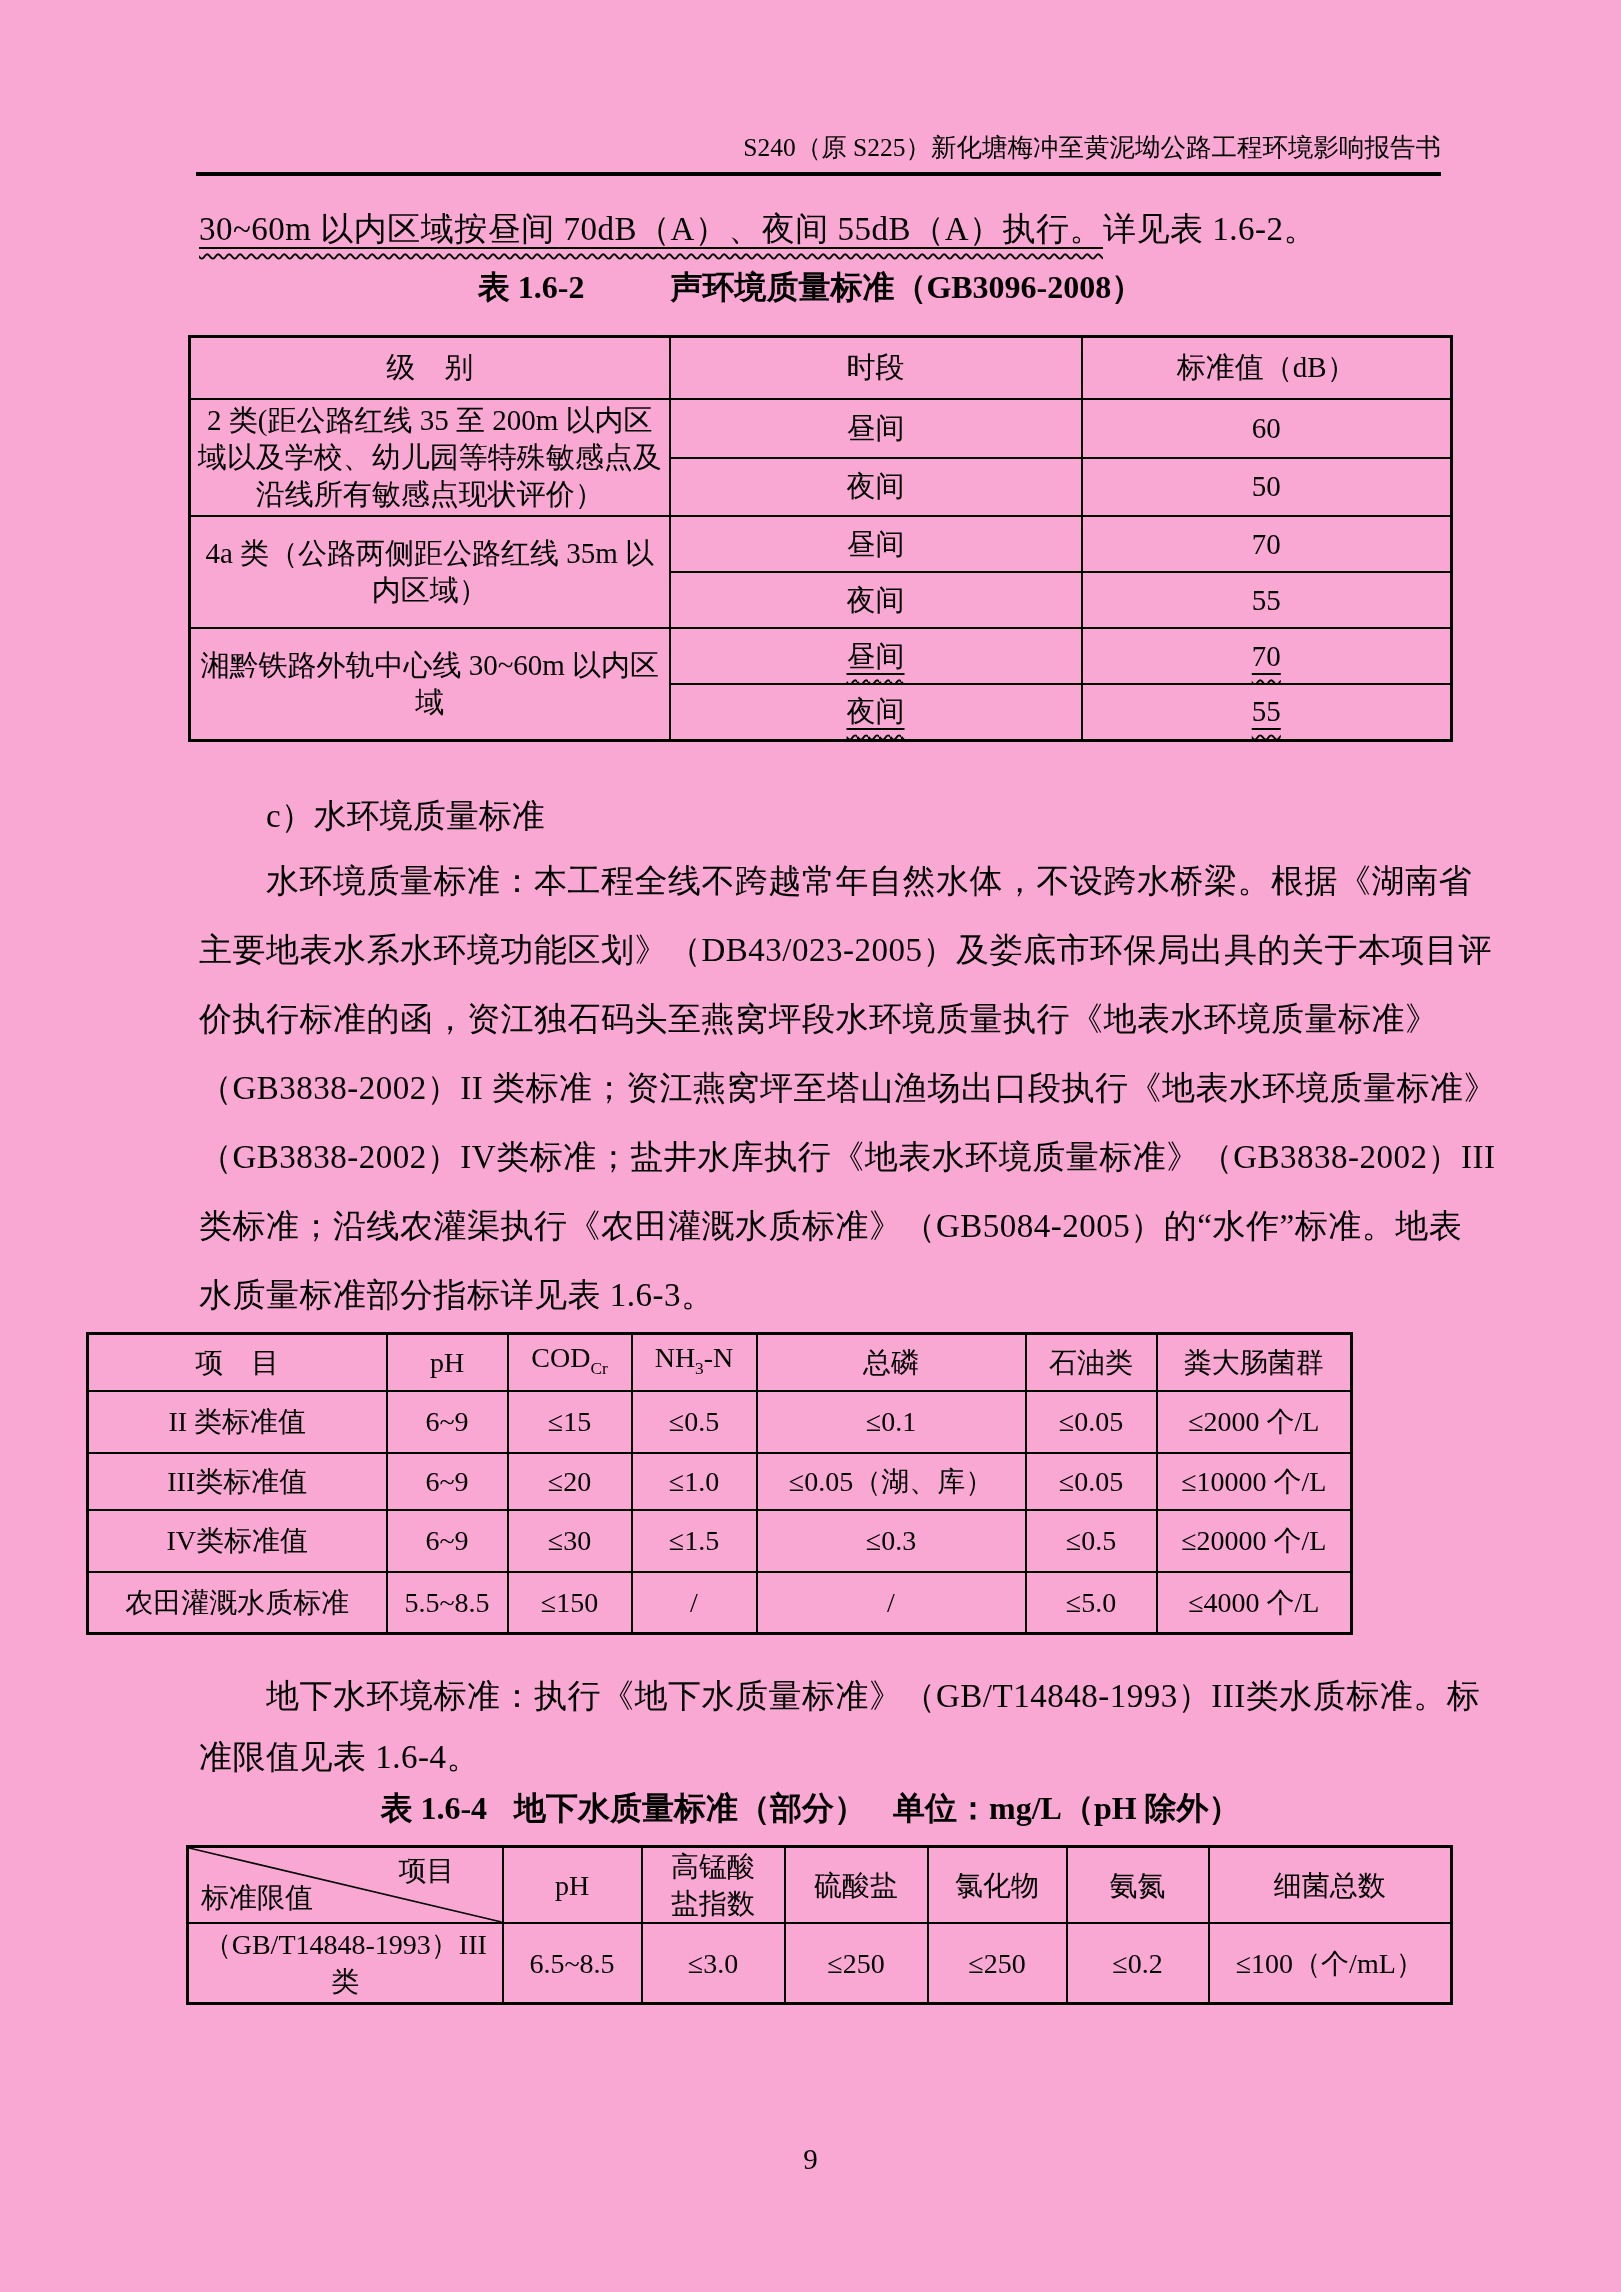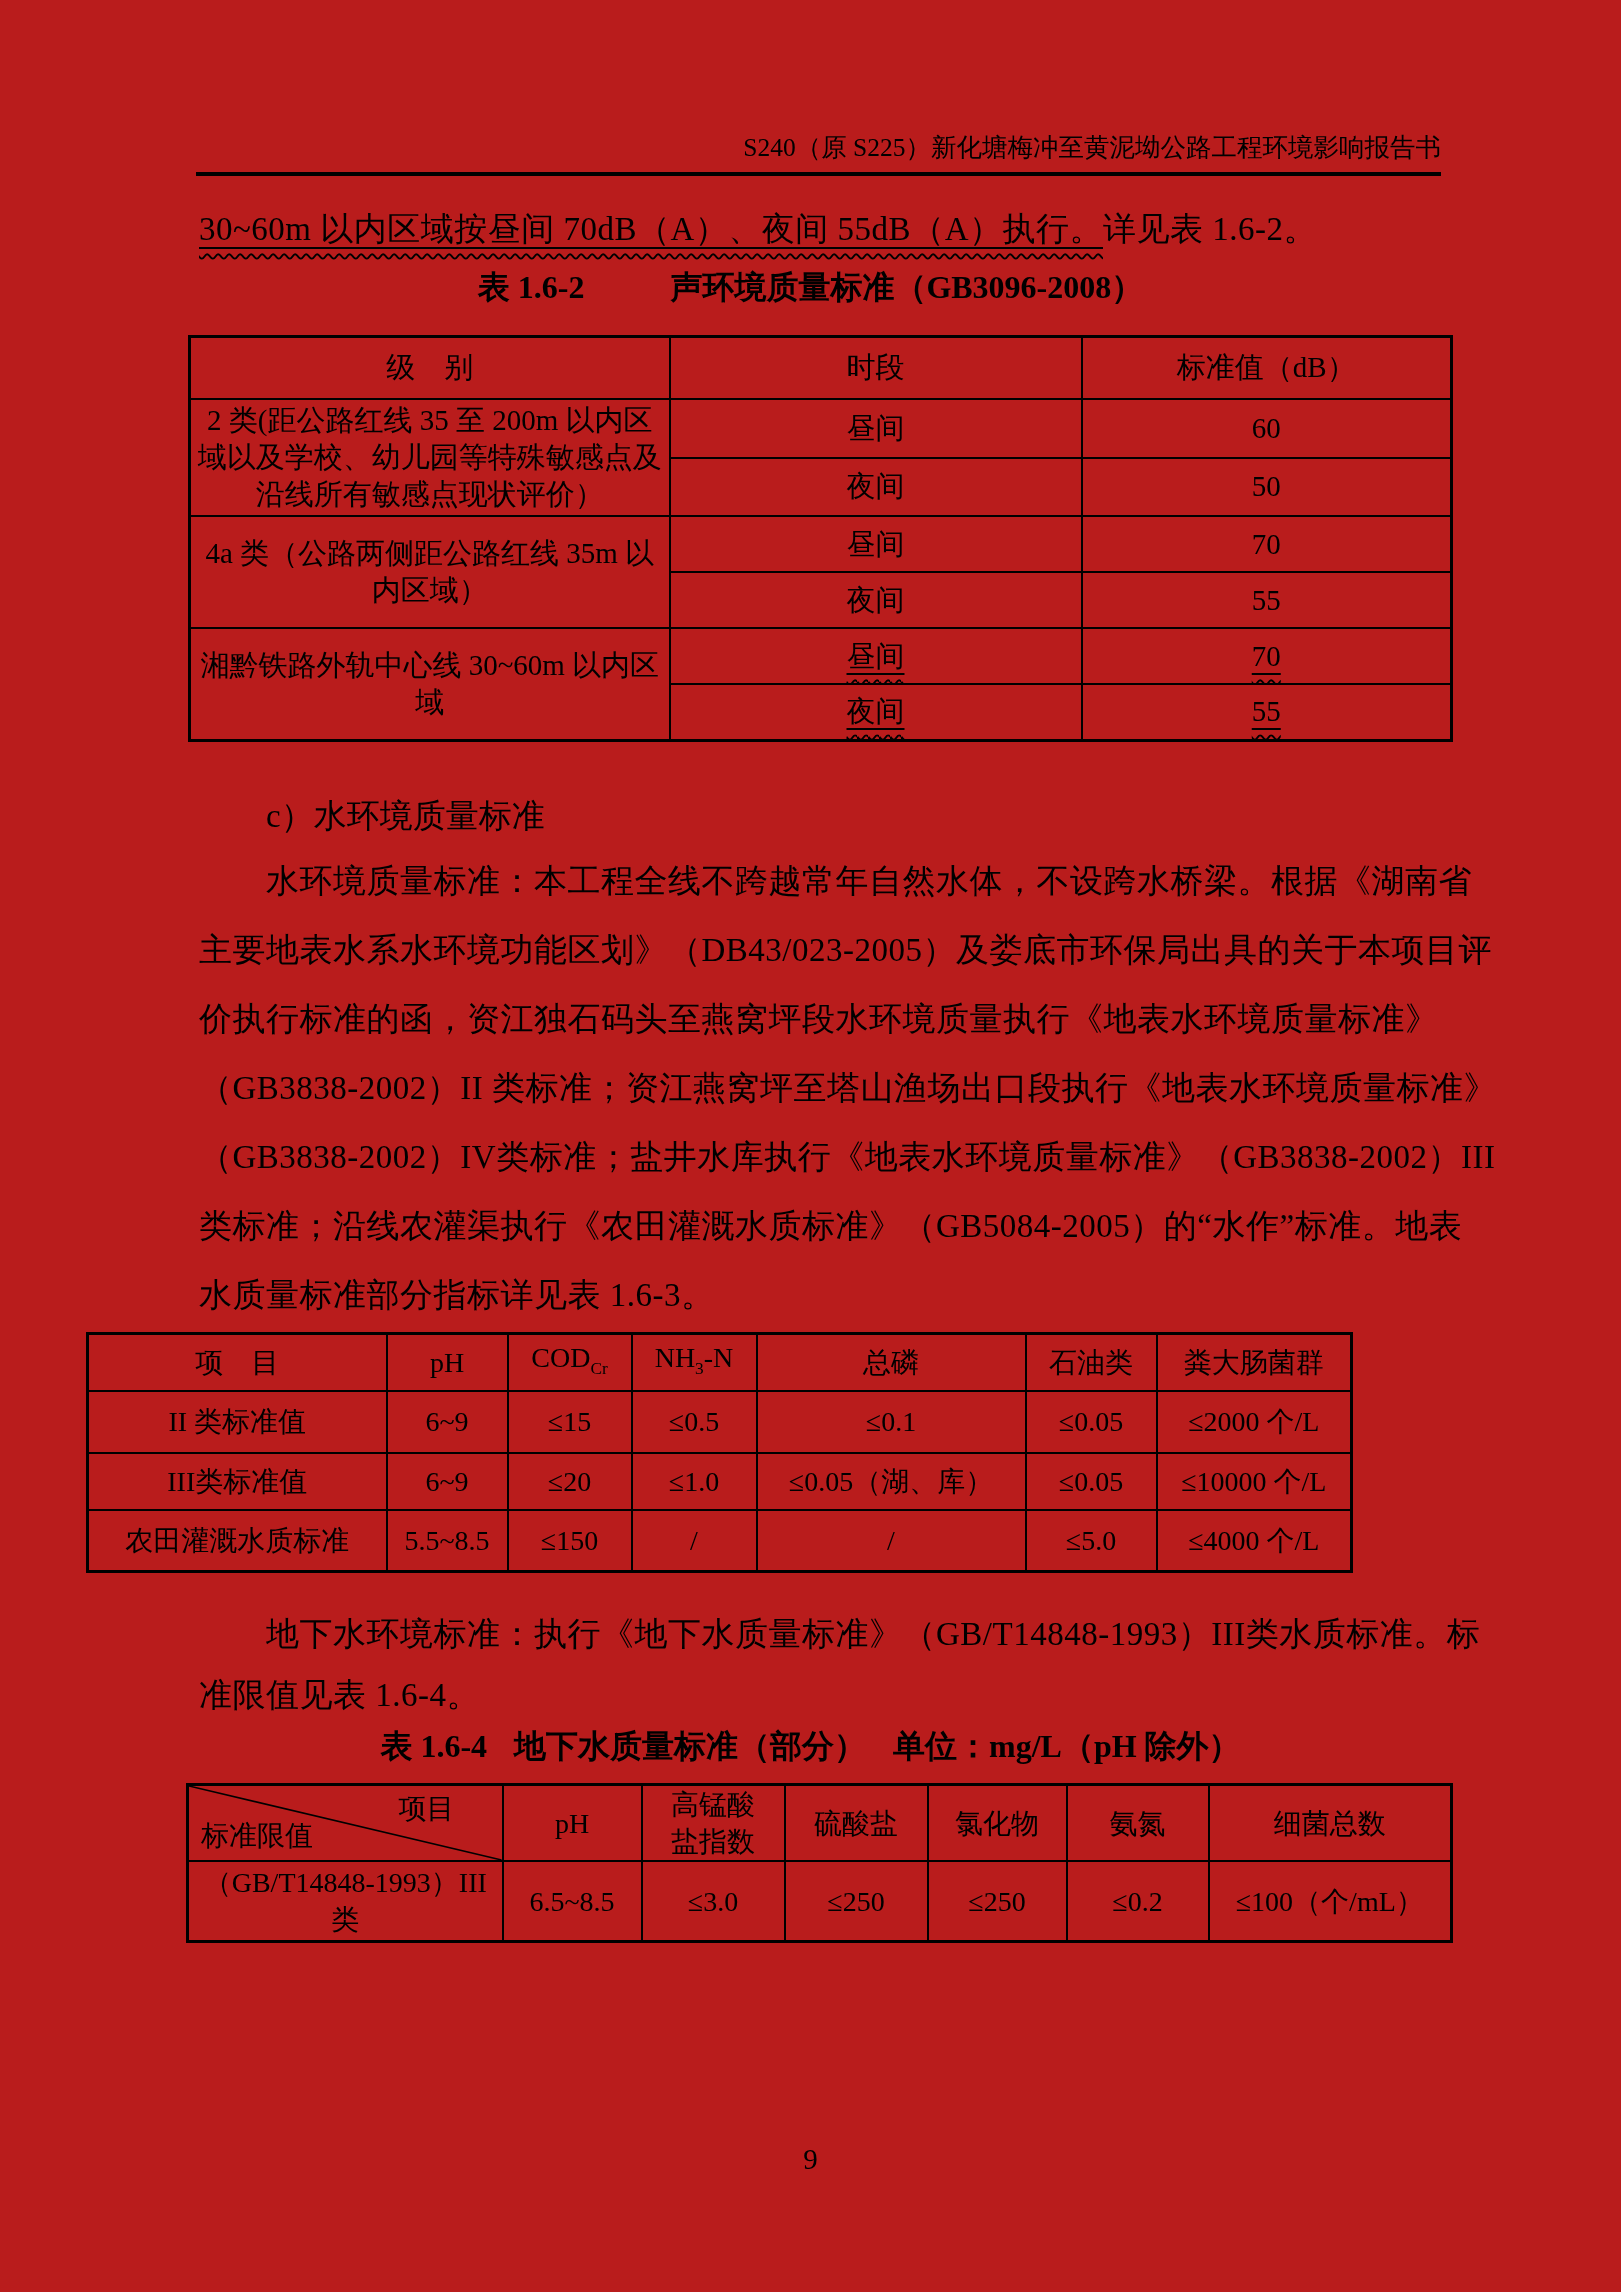--- a/index.html
+++ b/index.html
@@ -1,19 +1,19 @@
 <!DOCTYPE html>
 <html><head>
 <meta charset="utf-8">
 <style>
   html,body{margin:0;padding:0;background:#888;}
   .page{
     position:relative;
     width:1621px;height:2293px;
-    background:#b91c1c;color:#000;
+    background:#f9a8d4;color:#000;
     font-family:"Liberation Serif","DejaVu Serif",serif;
     box-sizing:border-box;
     padding-top:131px;
     overflow:hidden;
   }
   
   .doc-header{
     margin:0 180px 0 196px;
     text-align:right;
     font-size:25.5px;line-height:33px;
@@ -184,20 +184,29 @@
         <td>≤2000 个/L</td>
       </tr>
       <tr style="height:57px">
         <td>III类标准值</td>
         <td>6~9</td>
         <td>≤20</td>
         <td>≤1.0</td>
         <td>≤0.05（湖、库）</td>
         <td>≤0.05</td>
         <td>≤10000 个/L</td>
+      </tr>
+      <tr style="height:62px">
+        <td>IV类标准值</td>
+        <td>6~9</td>
+        <td>≤30</td>
+        <td>≤1.5</td>
+        <td>≤0.3</td>
+        <td>≤0.5</td>
+        <td>≤20000 个/L</td>
       </tr>
       <tr style="height:62px">
         <td>农田灌溉水质标准</td>
         <td>5.5~8.5</td>
         <td>≤150</td>
         <td>/</td>
         <td>/</td>
         <td>≤5.0</td>
         <td>≤4000 个/L</td>
       </tr>

